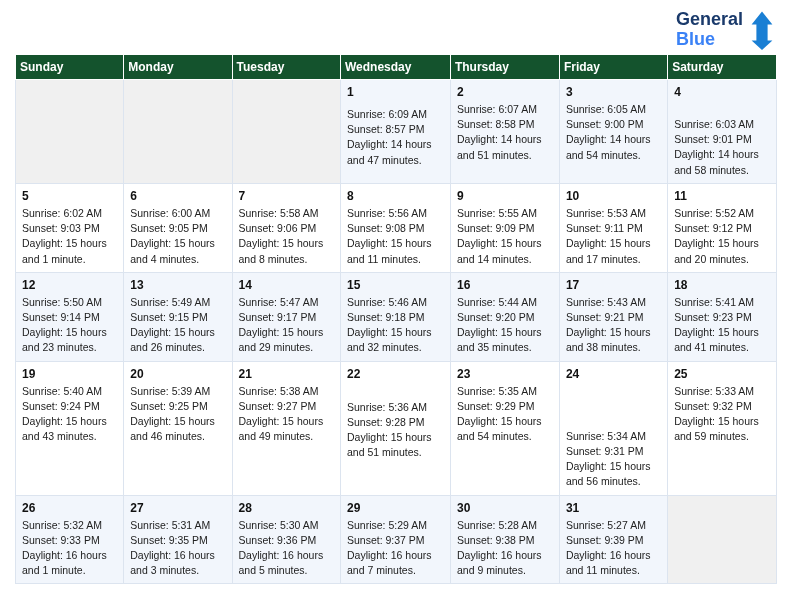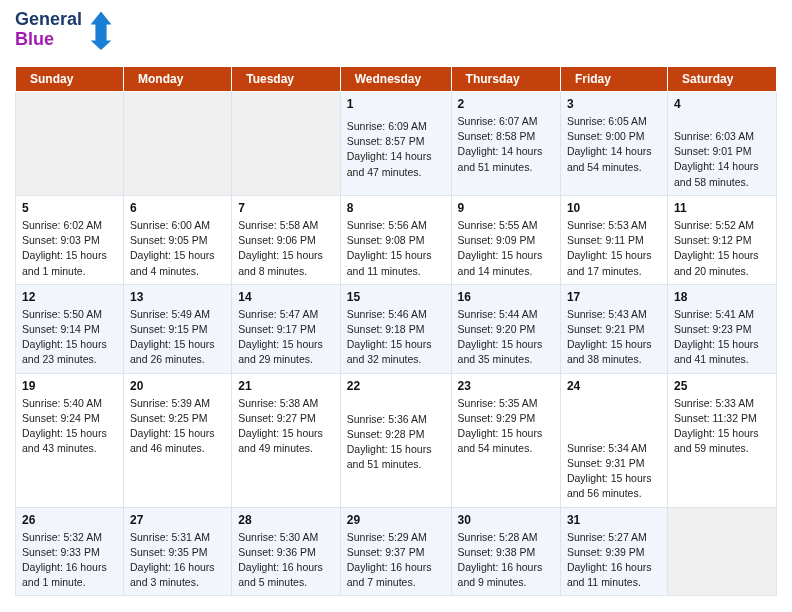--- a/index.html
+++ b/index.html
@@ -5,23 +5,23 @@
     * { box-sizing: border-box; margin: 0; padding: 0; }
     body {
       font-family: Arial, sans-serif;
       background: #fff;
       width: 792px;
       min-height: 612px;
       padding: 10px 15px;
     }
     .header {
       display: flex;
-      justify-content: flex-start;
+      justify-content: flex-end;
       align-items: flex-start;
-      margin-bottom: 16px;
+      margin-bottom: 4px;
     }
     .logo {
       display: flex;
       align-items: center;
       gap: 4px;
     }
     .title-block {
       text-align: right;
     }
     .main-title {
@@ -33,23 +33,23 @@
       font-size: 16px;
       font-weight: bold;
       color: #333;
     }
     table {
       width: 100%;
       border-collapse: collapse;
       font-size: 11px;
     }
     thead tr th {
-      background-color: #c2410c;
+      background-color: #14532d;
       color: #fff;
-      padding: 5px 14px;
+      padding: 5px 4px;
       text-align: left;
       font-size: 12px;
       font-weight: bold;
       border: 1px solid #fff;
     }
     tbody tr {
       border-bottom: 1px solid #ccc;
     }
     tbody tr:nth-child(odd) {
       background-color: #f2f6fc;
@@ -79,21 +79,21 @@
       background-color: #f0f0f0;
     }
   </style>
 </head>
 <body>
 
 <div class="header">
   <div class="logo">
   <div style="display:flex;flex-direction:column;align-items:flex-start;line-height:1.1">
     <span style="font-size:18px;font-weight:bold;color:#1a3a6b;">General</span>
-    <span style="font-size:18px;font-weight:bold;color:#a21caf;">Blue</span>
+    <span style="font-size:18px;font-weight:bold;color:#3b82f6;">Blue</span>
   </div>
   <svg width="30" height="40" viewBox="0 0 30 50">
     <polygon points="15,2 28,18 22,18 22,38 28,38 15,50 2,38 8,38 8,18 2,18" fill="#1a7fd4"></polygon>
   </svg>
 </div>
   <div class="title-block">
     <div class="main-title"></div>
     <div class="subtitle"></div>
   </div>
 </div>
@@ -261,21 +261,21 @@
         </td>
         <td>
           <div class="day-number">24</div>
           <div class="day-info" style="white-space: pre-line; margin-top: 48px;">Sunrise: 5:34 AM
 Sunset: 9:31 PM
 Daylight: 15 hours and 56 minutes.</div>
         </td>
         <td>
           <div class="day-number">25</div>
           <div class="day-info" style="white-space: pre-line;">Sunrise: 5:33 AM
-Sunset: 11:32 PM
+Sunset: 9:32 PM
 Daylight: 15 hours and 59 minutes.</div>
         </td>
       </tr>
       <tr>
         <td>
           <div class="day-number">26</div>
           <div class="day-info" style="white-space: pre-line;">Sunrise: 5:32 AM
 Sunset: 9:33 PM
 Daylight: 16 hours and 1 minute.</div>
         </td>

